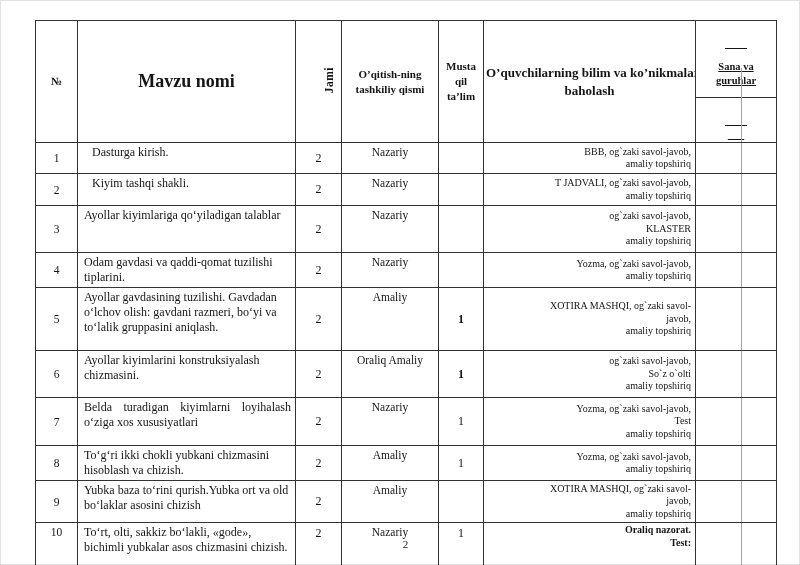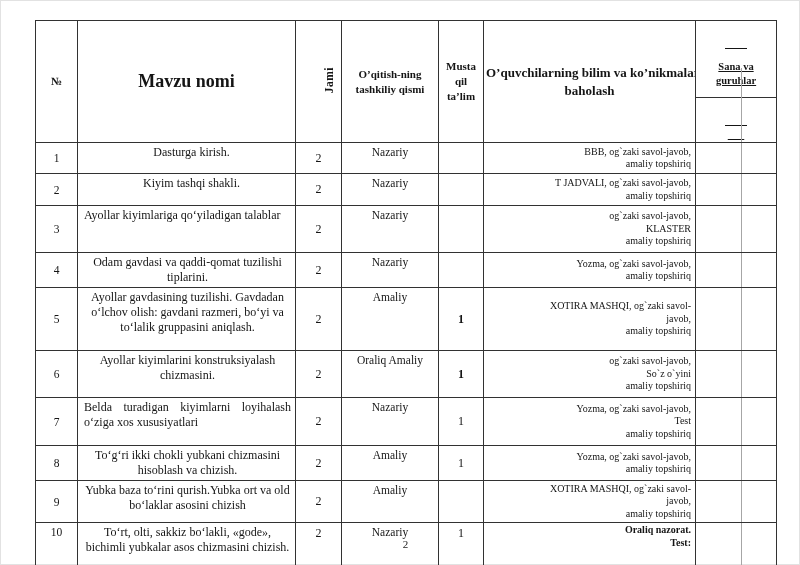--- a/index.html
+++ b/index.html
@@ -51,21 +51,21 @@
     height:46px; border-bottom:1px solid #323232;
     display:flex; align-items:center; justify-content:center;
     font-size:10.5px; line-height:1.3; white-space:pre; text-align:center;
   }
   .sana-divider {
     position:absolute; left:45px; top:47px; bottom:0; width:1px;
     background:#a6a6a6;
   }
 
   td.c-num    { text-align:center; vertical-align:middle; font-size:11.5px; }
-  td.c-topic  { font-size:12px; line-height:1.25; vertical-align:top; padding:2px 4px 2px 6px;text-align:center; }
+  td.c-topic  { font-size:12px; line-height:1.25; vertical-align:top; padding:2px 4px 2px 6px; }
   td.c-topic.justify { text-align:justify; }
   td.c-topic.indent  { text-indent:8px; }
   td.c-jami   { text-align:center; vertical-align:middle; font-size:12px; }
   td.c-teach  { text-align:center; vertical-align:top; padding-top:3px; font-size:11.5px;margin-top:28px; }
   td.c-ind    { text-align:center; vertical-align:middle; font-size:12px; }
   td.c-assess { text-align:right; vertical-align:middle; font-size:10px; line-height:1.25; padding:1px 4px; }
   td.c-sana1  { border-right:1px solid #a6a6a6; }
   td.c-sana2  { border-left:1px solid #a6a6a6; }
   tr.v-top td { vertical-align:top; }
   tr.v-top td.c-num, tr.v-top td.c-jami, tr.v-top td.c-ind { padding-top:3px; }
@@ -162,21 +162,21 @@
         <td class="c-assess"><span>XOTIRA MASHQI, og`zaki savol-</span><br><span>javob,</span><br><span>amaliy topshiriq</span></td>
         <td class="c-sana1"></td>
         <td class="c-sana2"></td>
       </tr>
       <tr style="height: 47px;">
         <td class="c-num">6</td>
         <td class="c-topic"><span>Ayollar kiyimlarini konstruksiyalash chizmasini.</span></td>
         <td class="c-jami">2</td>
         <td class="c-teach">Oraliq Amaliy</td>
         <td class="c-ind"><b>1</b></td>
-        <td class="c-assess"><span>og`zaki savol-javob,</span><br><span>So`z o`yini</span><br><span>amaliy topshiriq</span></td>
+        <td class="c-assess"><span>og`zaki savol-javob,</span><br><span>So`z o`olti</span><br><span>amaliy topshiriq</span></td>
         <td class="c-sana1"></td>
         <td class="c-sana2"></td>
       </tr>
       <tr style="height: 48px;">
         <td class="c-num">7</td>
         <td class="c-topic justify"><span>Belda turadigan kiyimlarni loyihalash oʻziga xos xususiyatlari</span></td>
         <td class="c-jami">2</td>
         <td class="c-teach">Nazariy</td>
         <td class="c-ind"><span>1</span></td>
         <td class="c-assess"><span>Yozma, og`zaki savol-javob,</span><br><span>Test</span><br><span>amaliy topshiriq</span></td>

